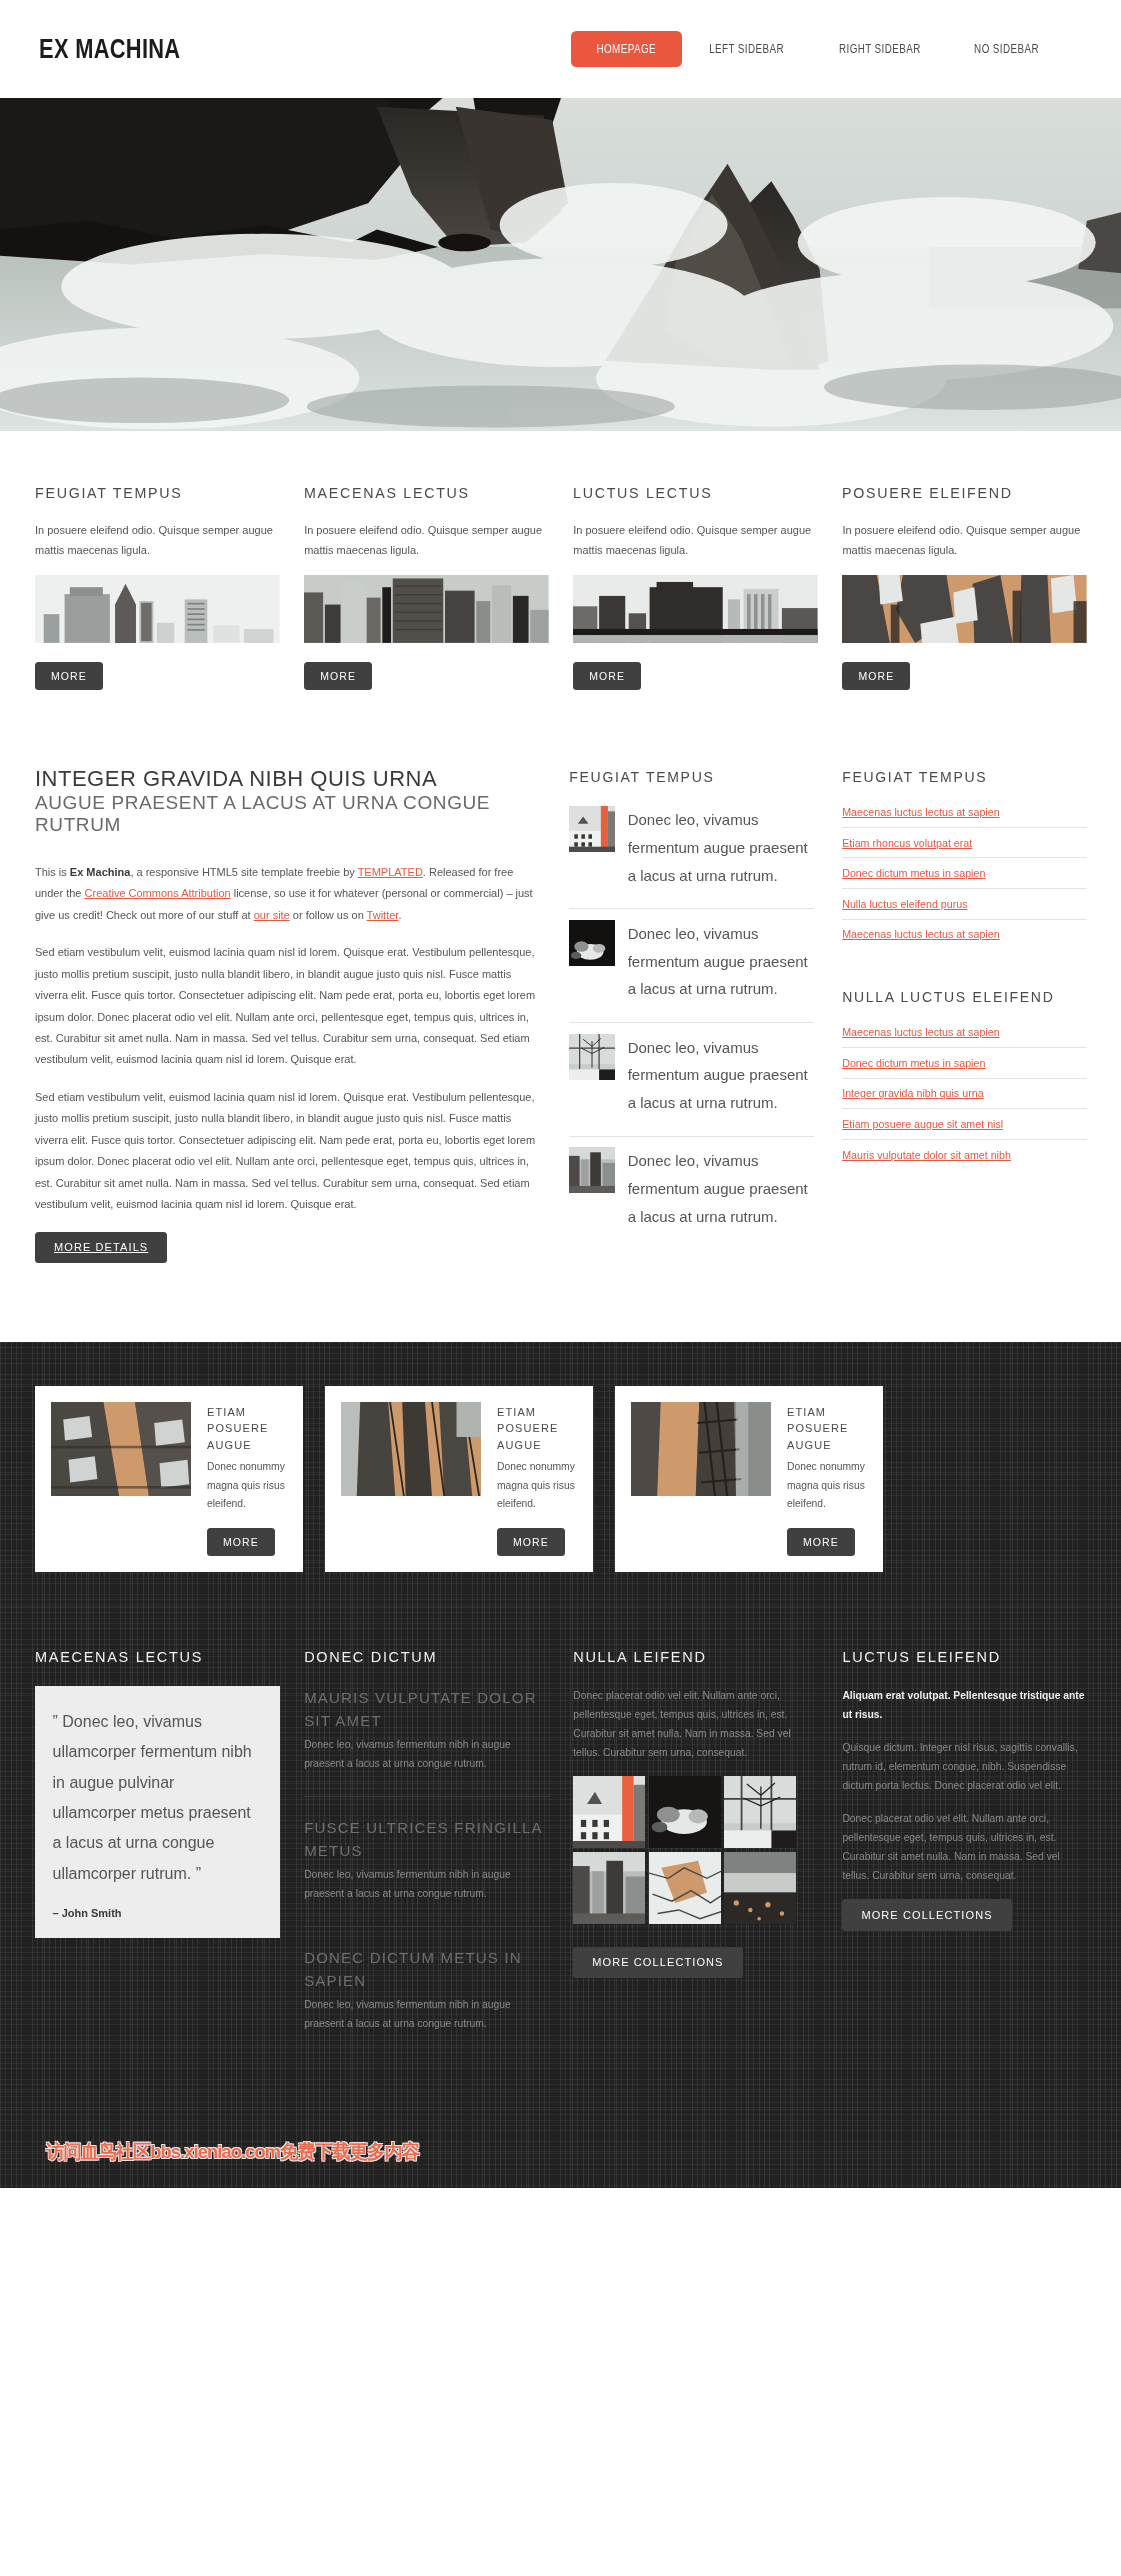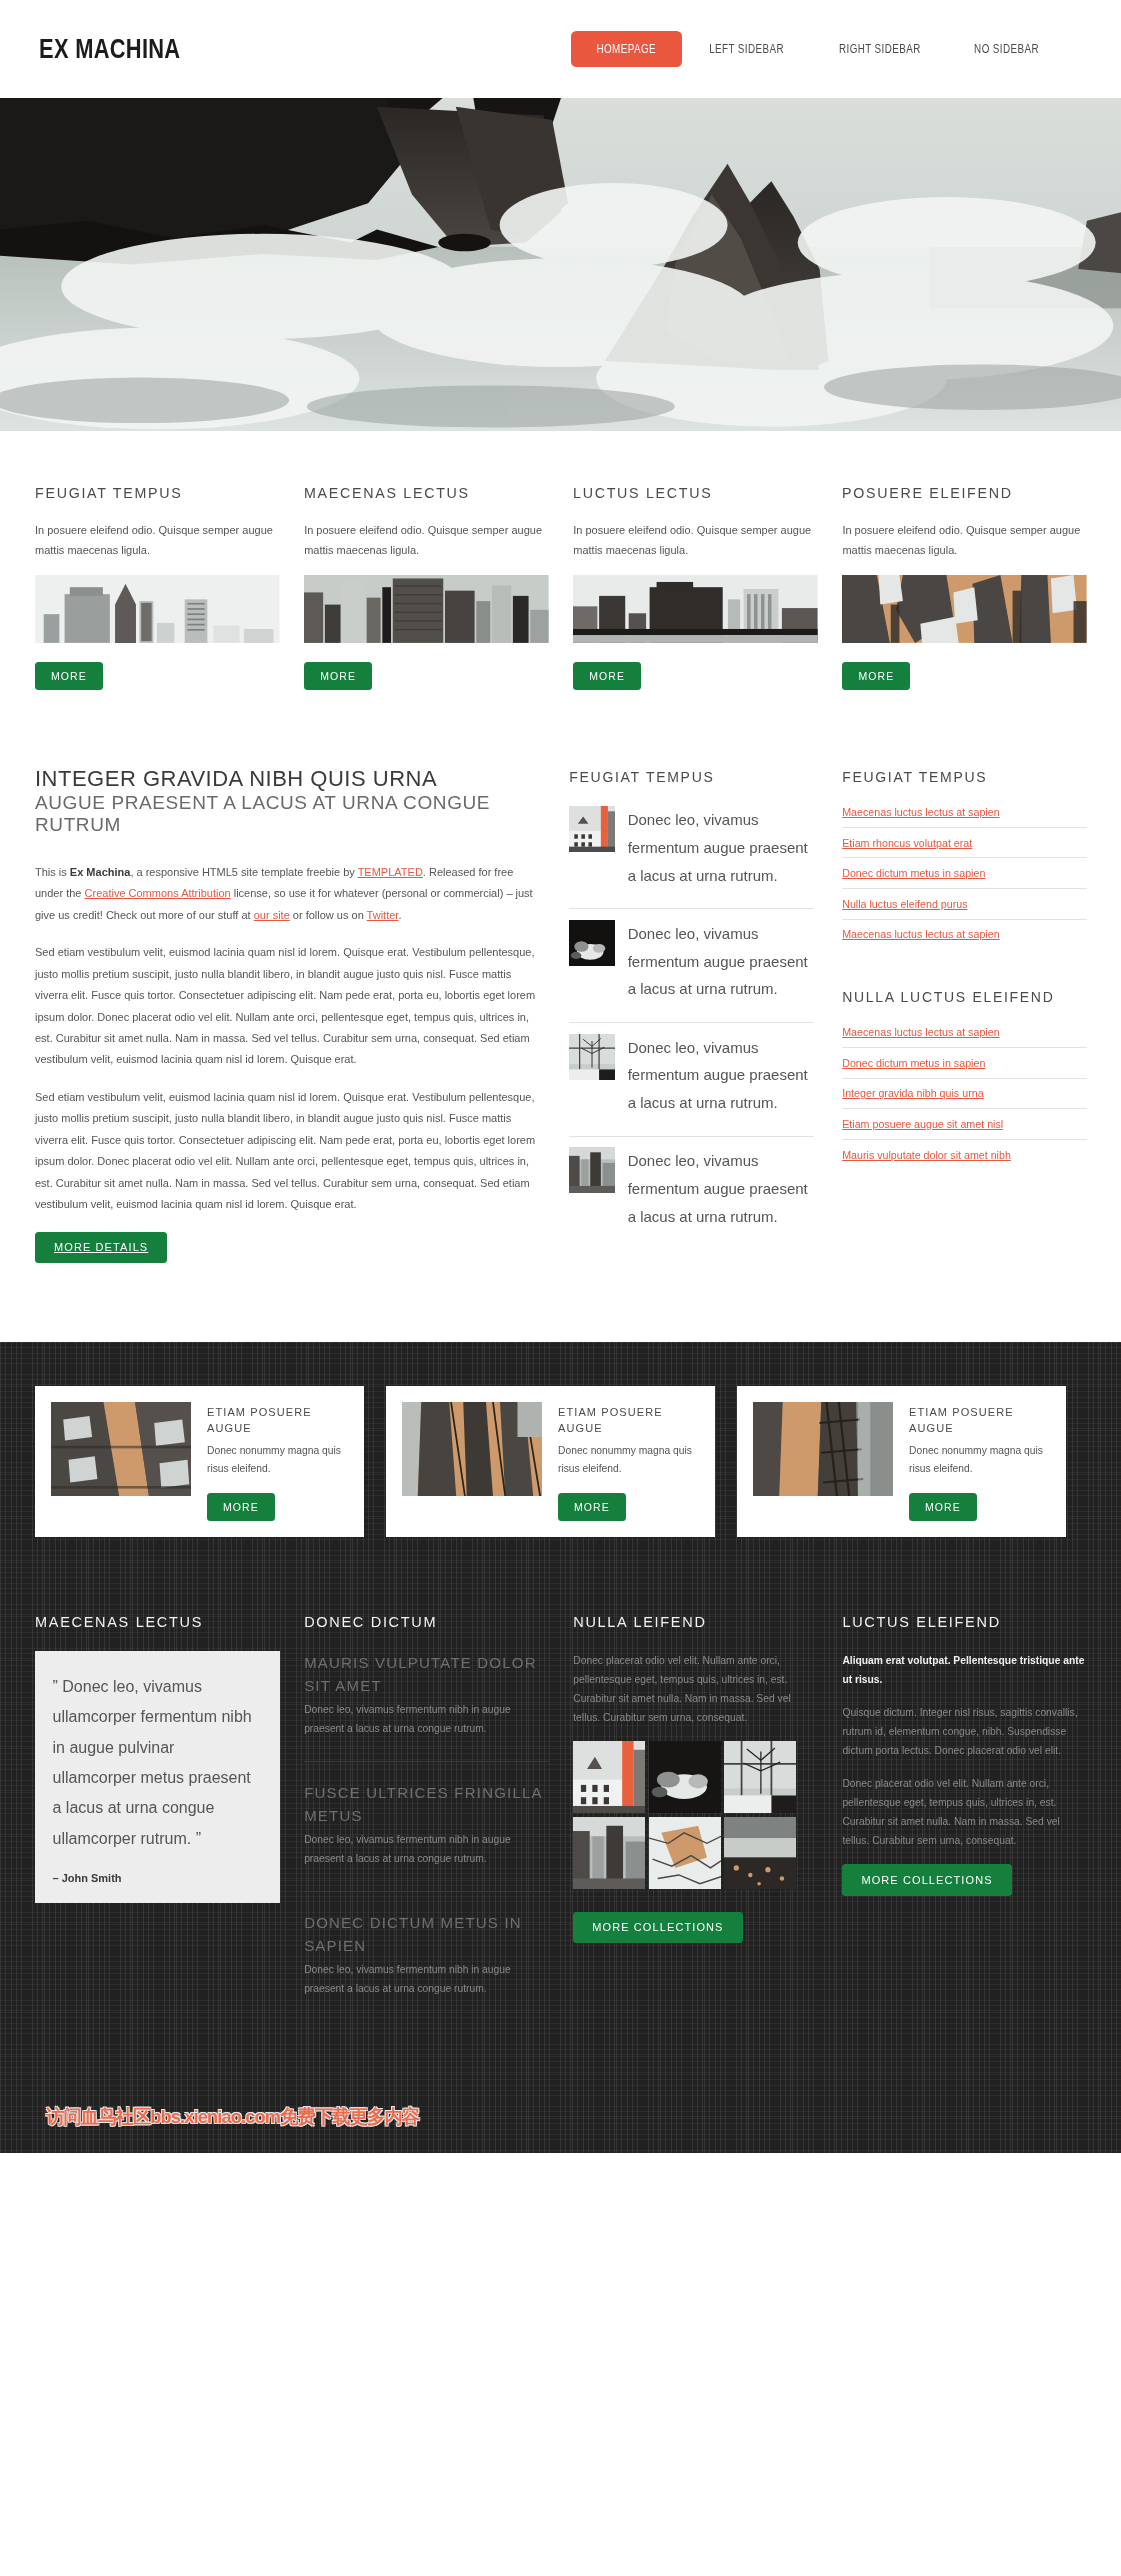--- a/index.html
+++ b/index.html
@@ -91,21 +91,21 @@
     margin-bottom: 14px;
   }
   .feat .thumb {
     width: 100%;
     height: 68px;
     margin-bottom: 19px;
     overflow: hidden;
   }
   .btn {
     display: inline-block;
-    background: #15803d;
+    background: #404040;
     color: #fff !important;
     text-decoration: none;
     font-size: 10.5px;
     letter-spacing: 1.1px;
     text-transform: uppercase;
     padding: 8px 16px;
     border-radius: 3.5px;
     border: 0;
     cursor: pointer;
     font-family: "Liberation Sans", sans-serif;
@@ -184,21 +184,21 @@
     background-image:
       repeating-linear-gradient(to right, rgba(255,255,255,0.085) 0 0.9px, transparent 0.9px 5.3px),
       repeating-linear-gradient(to bottom, rgba(255,255,255,0.05) 0 0.9px, transparent 0.9px 5.3px);
     background-size: 44px 44px, 44px 44px;
     color: #8e8e8e;
   }
   #promo { padding: 44px 0 35px 0; }
   .promo-row { display: flex; gap: 22px; padding: 0 35px; }
   .card {
     background: #fff;
-    width: 329px;
+    width: 268px;
     padding: 16px;
     display: flex;
     gap: 16px;
   }
   .card .cthumb { width: 140px; height: 95px; flex: none; overflow: hidden; }
   .card .cbody { flex: 1; padding-top: 1.8px; }
   .card h4 {
     font-size: 11px;
     font-weight: 400;
     letter-spacing: 1.1px;

